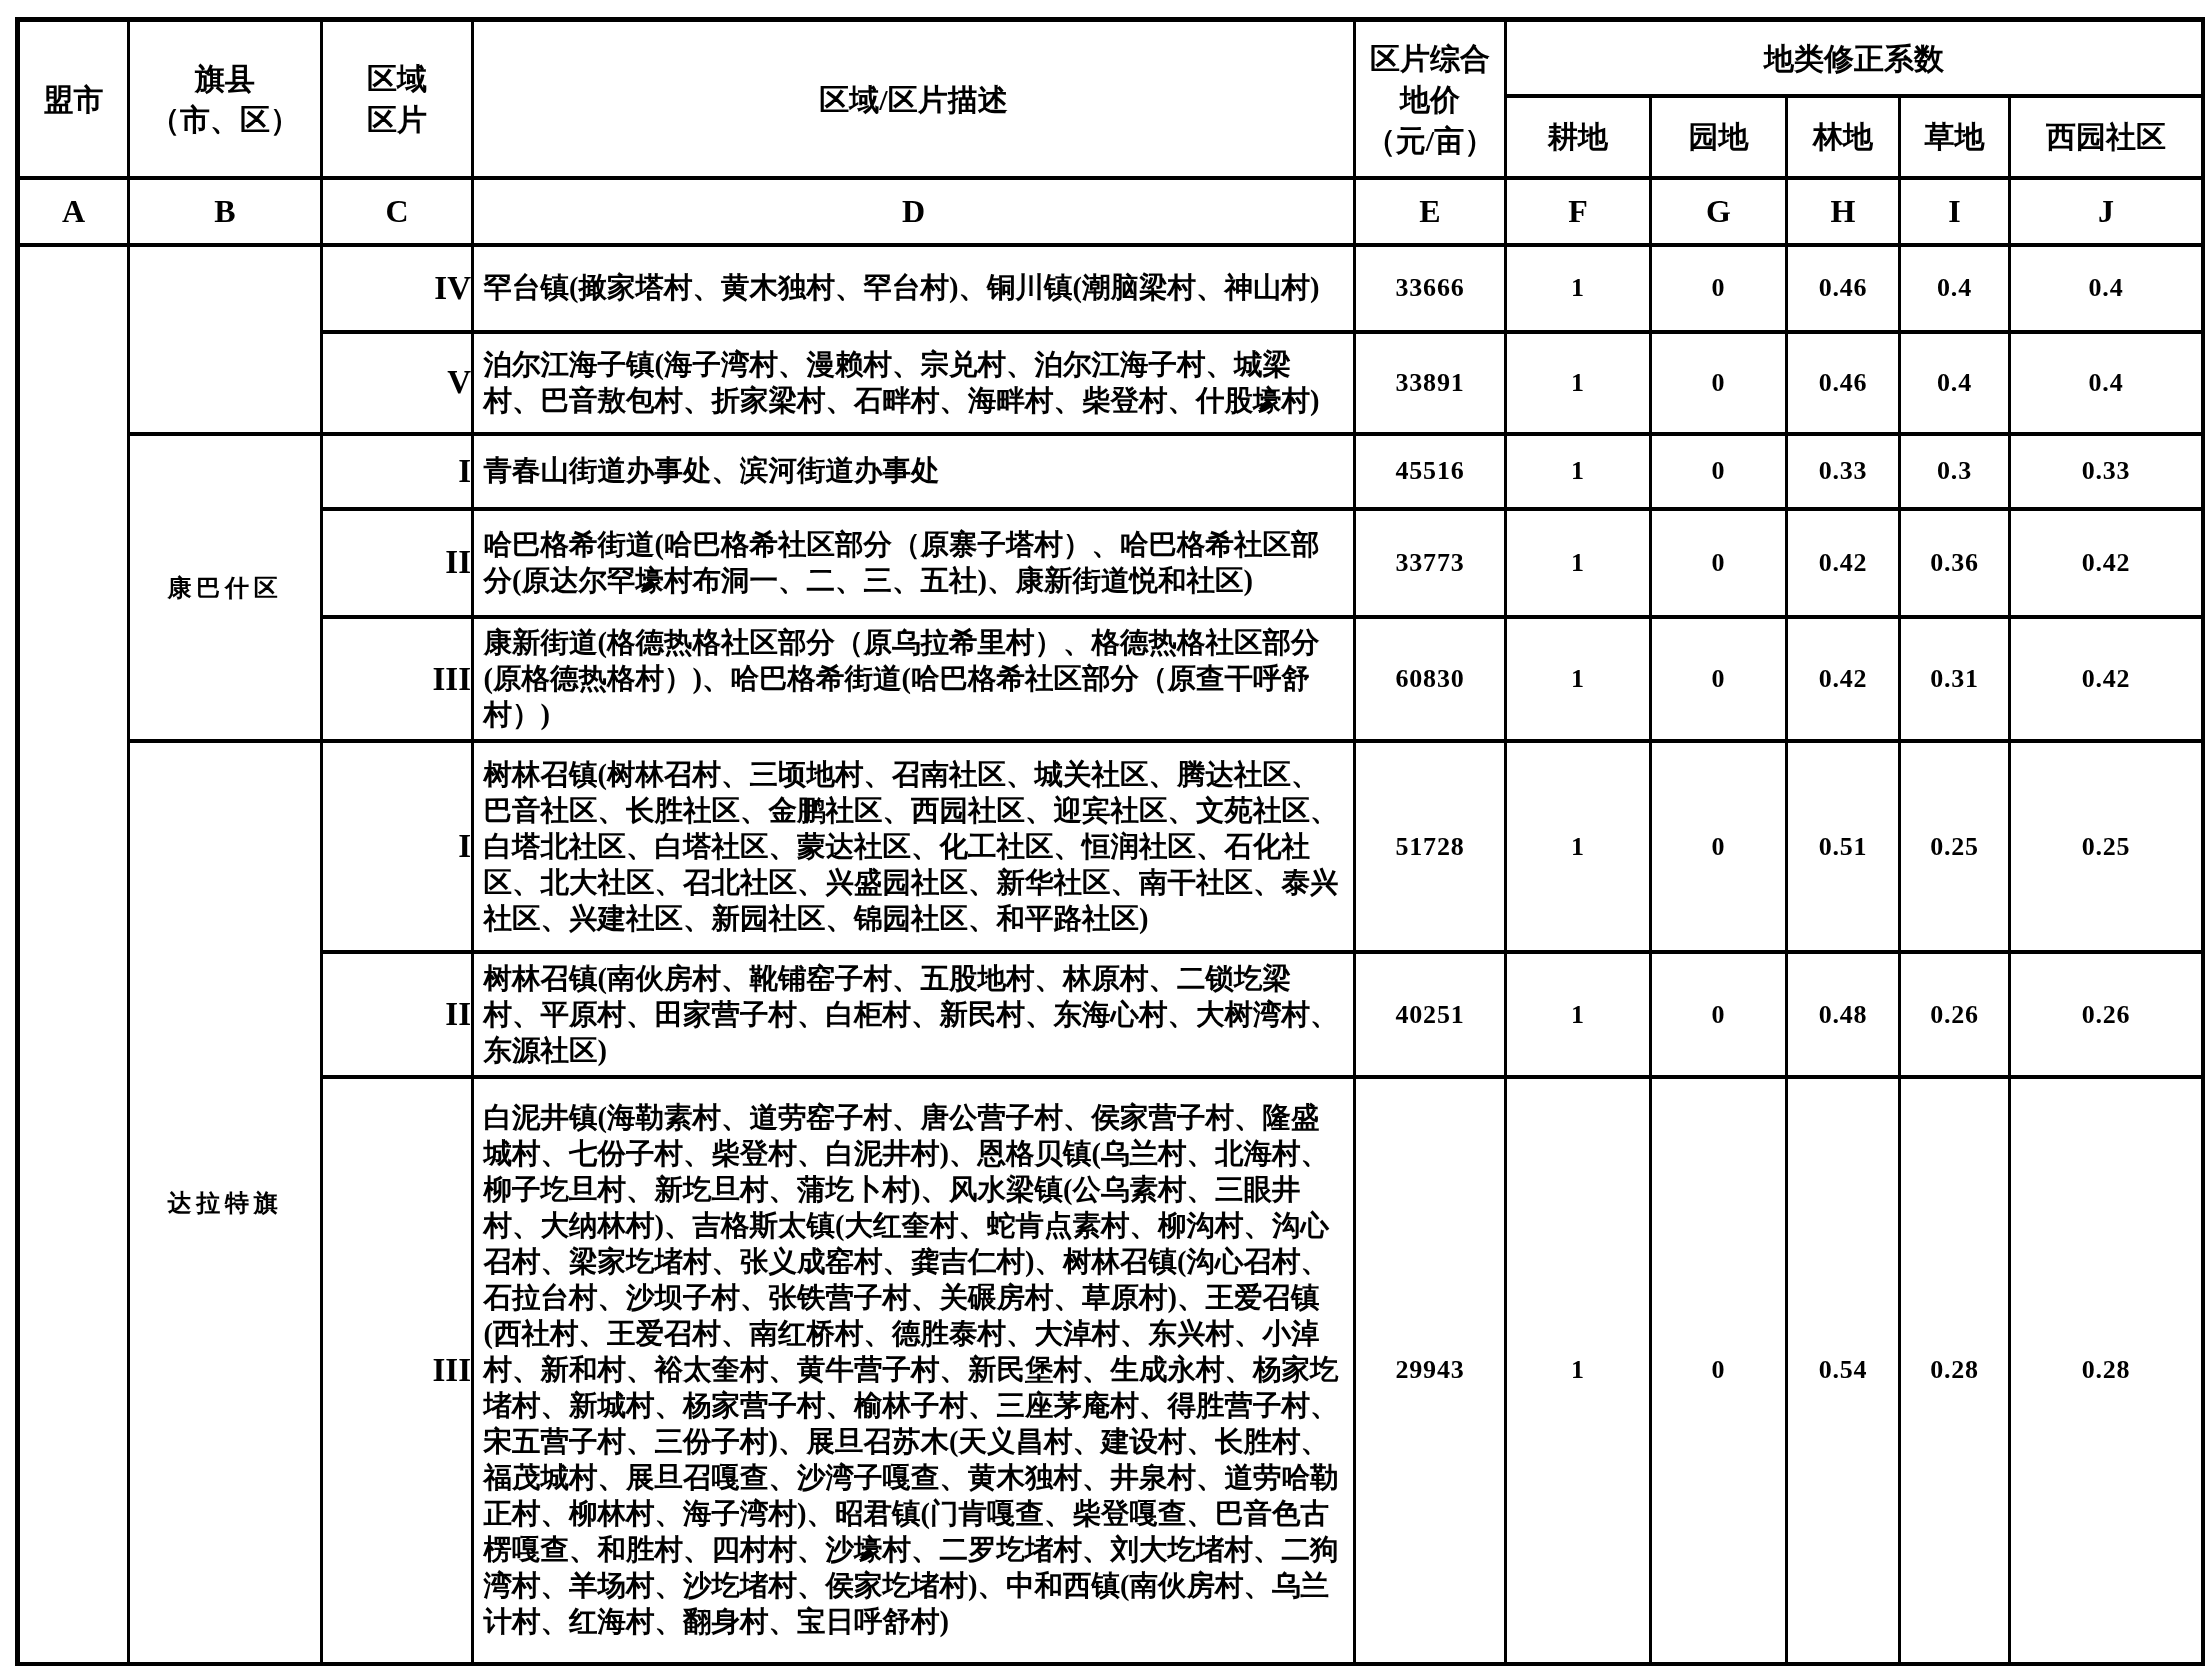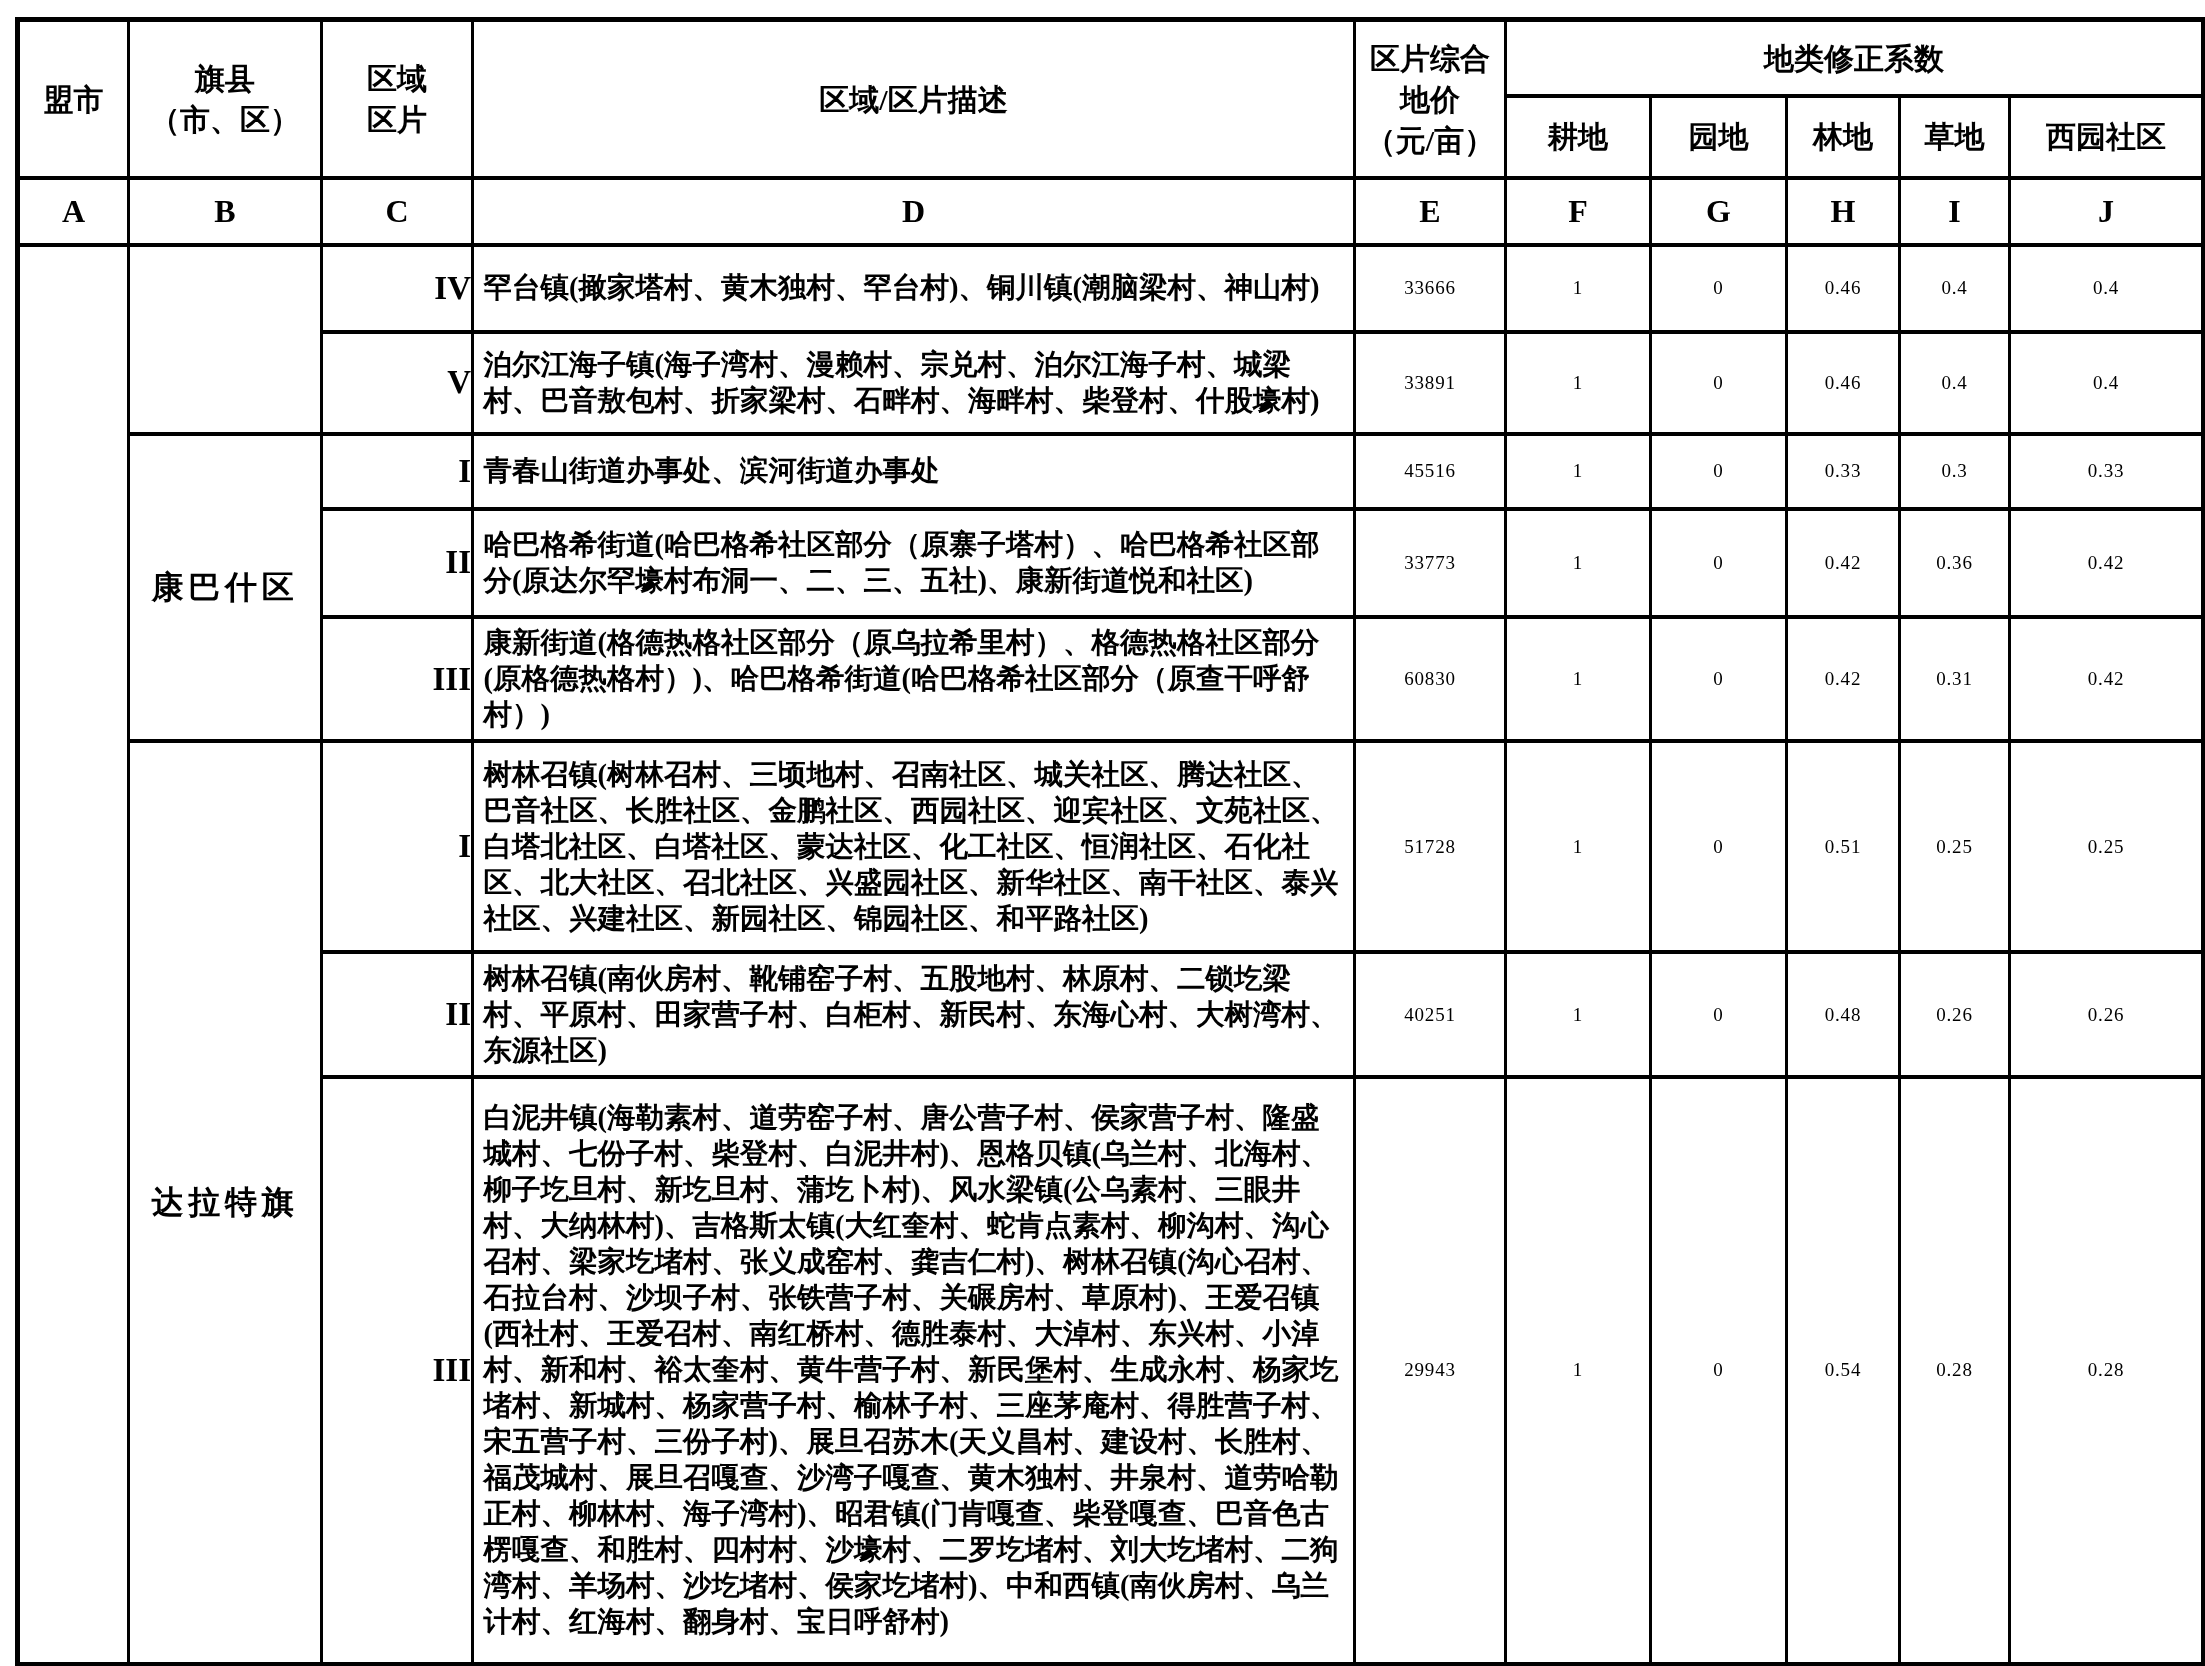--- a/index.html
+++ b/index.html
@@ -41,33 +41,33 @@
   .letter {
     font-size: 32px;
     font-weight: 700;
   }
   .zone {
     font-size: 33px;
     font-weight: 600;
     text-align: right;
   }
   .num {
-    font-size: 19px;
+    font-size: 26px;
     letter-spacing: 0.8px;
-    font-weight: 400;
+    font-weight: 700;
   }
   .desc {
     text-align: left;
     font-size: 28.5px;
     line-height: 36px;
     padding: 6.3px 8px 6.3px 9.5px;
     font-weight: 600;
   }
   .county {
-    font-size: 32px;
+    font-size: 24px;
     letter-spacing: 4.8px;
   }
 </style>
 </head>
 <body>
 
 <div class="page">
   <table class="land-table">
     <colgroup>
       <col style="width:111px">

